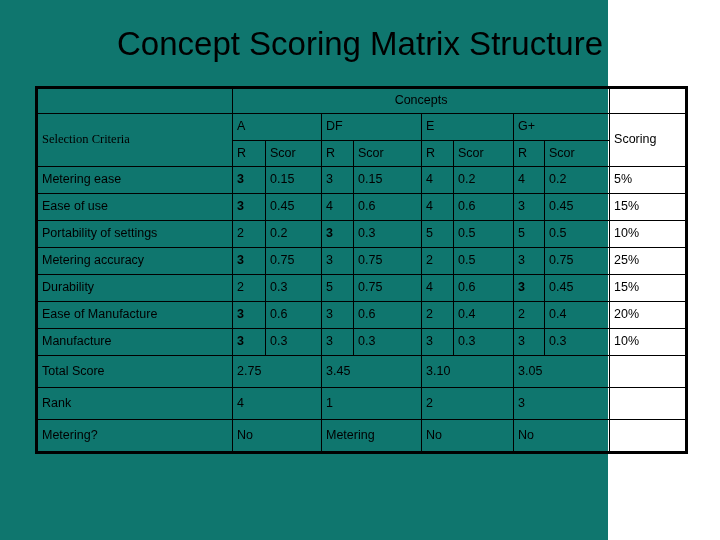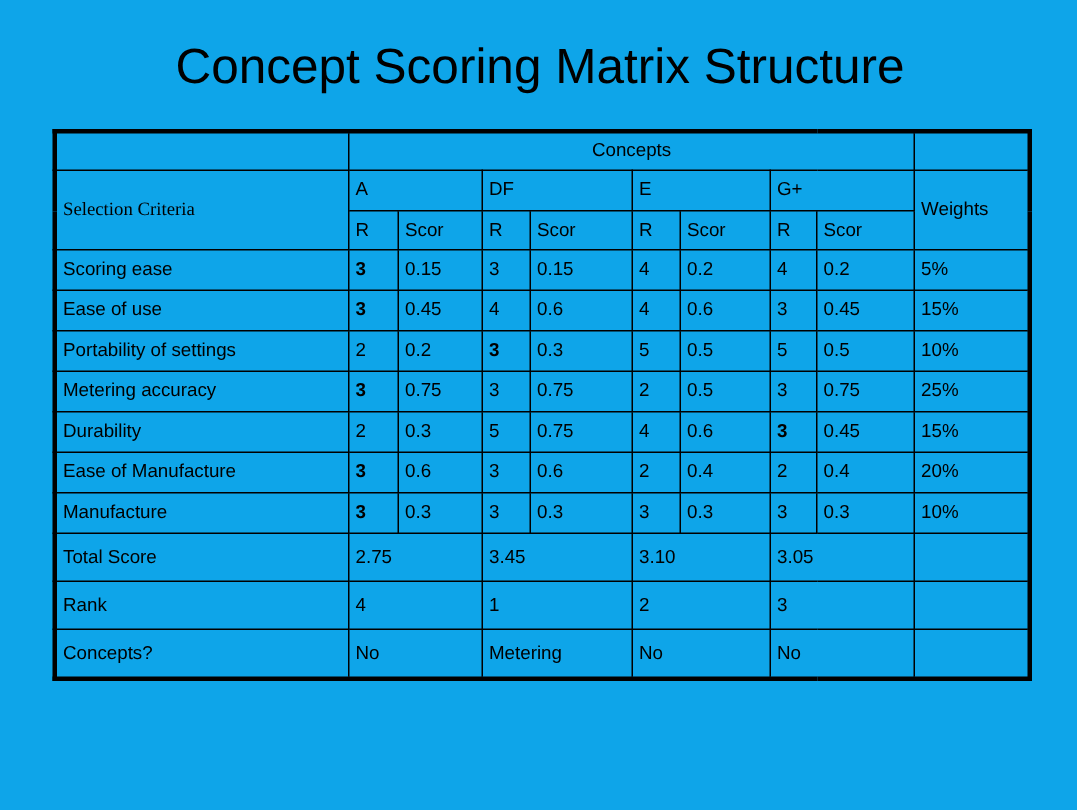--- a/index.html
+++ b/index.html
@@ -11,23 +11,23 @@
   body {
     width: 720px;
     height: 540px;
     overflow: hidden;
     font-family: "Liberation Sans", sans-serif;
     color: #000000;
     -webkit-font-smoothing: none;
   }
   .slide {
     position: relative;
-    width: 718px;
+    width: 608px;
     height: 540px;
-    background: #0ea5e9;
+    background: #0f766e;
   }
   .title {
     position: absolute;
     left: 0;
     top: 24px;
     width: 720px;
     text-align: center;
     font-size: 33px;
     font-weight: 400;
     line-height: 40px;
@@ -128,34 +128,34 @@
             <td class="blank"></td>
             <td class="cell-concepts" colspan="8">Concepts</td>
             <td class="blank"></td>
           </tr>
           <tr class="r-names">
             <td class="cell-criteria" rowspan="2">Selection Criteria</td>
             <td class="cell-concept-name" colspan="2">A</td>
             <td class="cell-concept-name" colspan="2">DF</td>
             <td class="cell-concept-name" colspan="2">E</td>
             <td class="cell-concept-name" colspan="2">G+</td>
-            <td class="cell-weights" rowspan="2">Weights</td>
+            <td class="cell-weights" rowspan="2">Scoring</td>
           </tr>
           <tr class="r-sub">
             <td class="cell-sub">R</td>
             <td class="cell-sub">Scor</td>
             <td class="cell-sub">R</td>
             <td class="cell-sub">Scor</td>
             <td class="cell-sub">R</td>
             <td class="cell-sub">Scor</td>
             <td class="cell-sub">R</td>
             <td class="cell-sub">Scor</td>
           </tr>
           <tr class="r-data">
-            <td class="cell-label">Scoring ease</td>
+            <td class="cell-label">Metering ease</td>
             <td class="cell-num bold">3</td>
             <td class="cell-num">0.15</td>
             <td class="cell-num">3</td>
             <td class="cell-num">0.15</td>
             <td class="cell-num">4</td>
             <td class="cell-num">0.2</td>
             <td class="cell-num">4</td>
             <td class="cell-num">0.2</td>
             <td class="cell-weight">5%</td>
           </tr>
@@ -241,21 +241,21 @@
           </tr>
           <tr class="r-sum">
             <td class="cell-sum-label">Rank</td>
             <td class="cell-sum-val" colspan="2">4</td>
             <td class="cell-sum-val" colspan="2">1</td>
             <td class="cell-sum-val" colspan="2">2</td>
             <td class="cell-sum-val" colspan="2">3</td>
             <td class="cell-weight"></td>
           </tr>
           <tr class="r-sum">
-            <td class="cell-sum-label">Concepts?</td>
+            <td class="cell-sum-label">Metering?</td>
             <td class="cell-sum-val" colspan="2">No</td>
             <td class="cell-sum-val" colspan="2">Metering</td>
             <td class="cell-sum-val" colspan="2">No</td>
             <td class="cell-sum-val" colspan="2">No</td>
             <td class="cell-weight"></td>
           </tr>
         </tbody>
     </table>
   </div>
 

